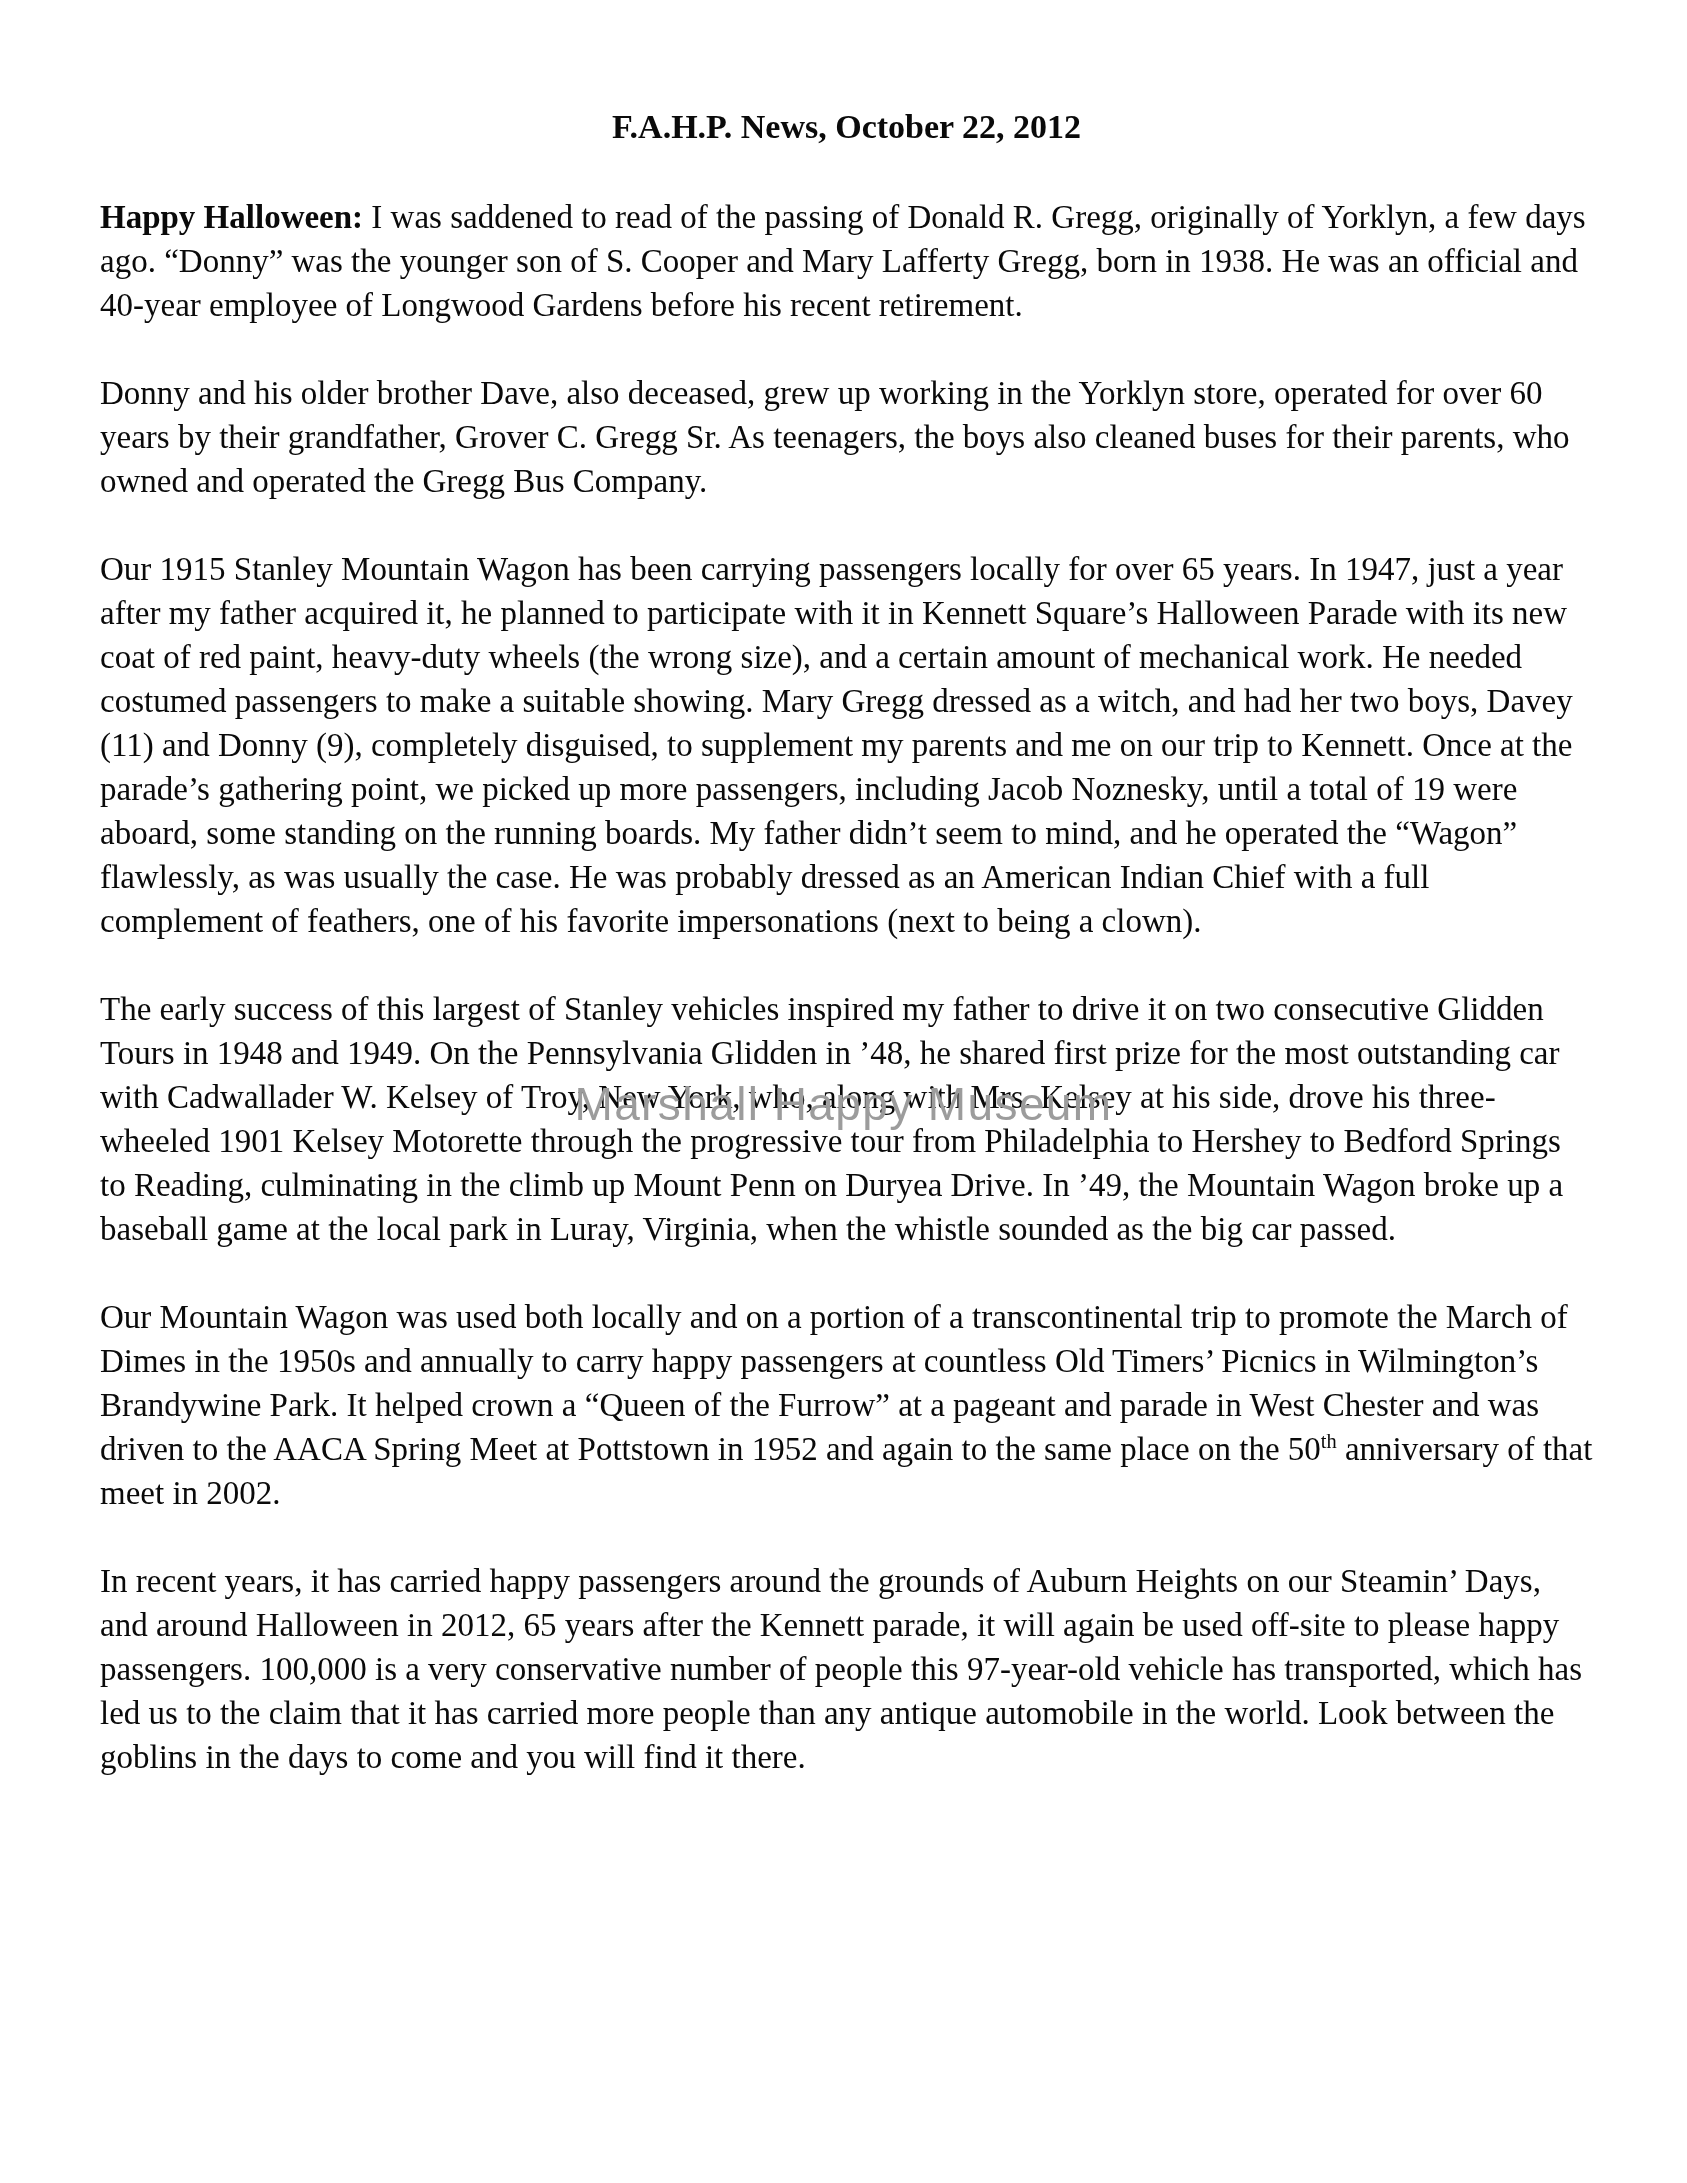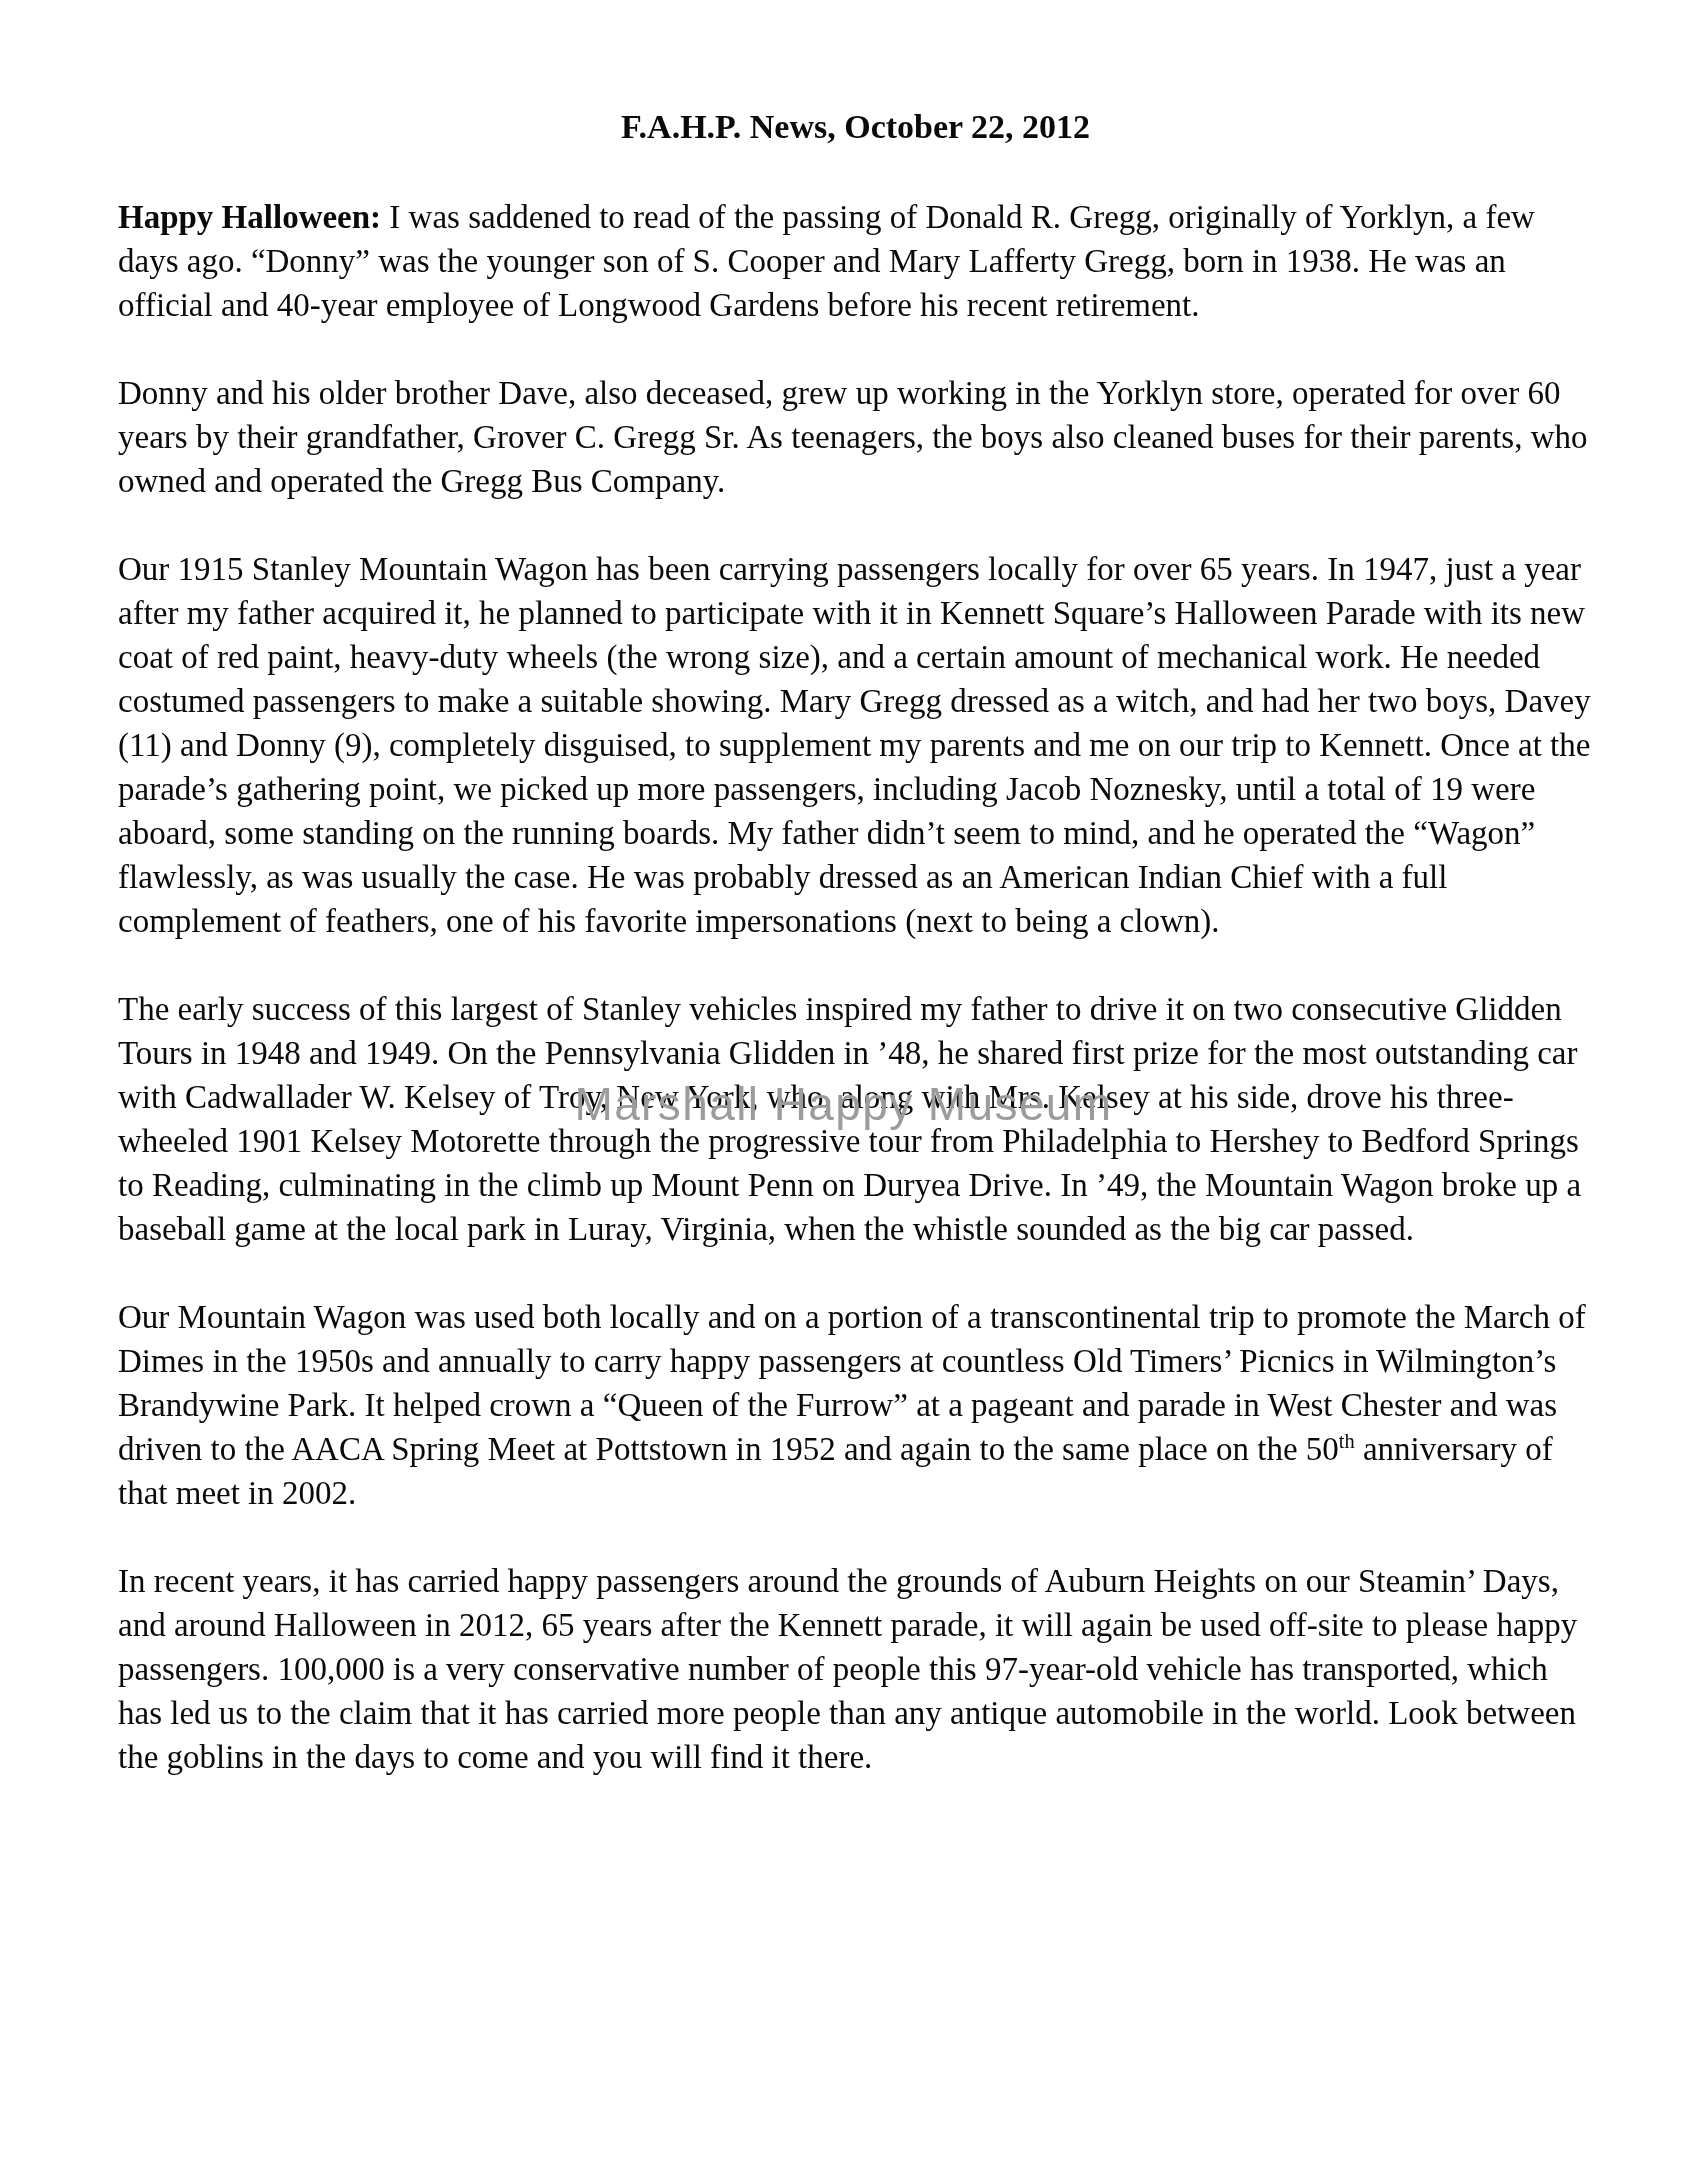--- a/index.html
+++ b/index.html
@@ -9,21 +9,20 @@
   }
   .page {
     position: relative;
     width: 1687px;
     height: 1960px;
     background: #ffffff;
     font-family: "Liberation Serif", "DejaVu Serif", serif;
     color: #0a0a0a;
     overflow: hidden;
     box-sizing: border-box;
-    padding-left: 18px;
   }
   .content {
     padding: 105px 94px 0 100px;
   }
   .doc-title {
     text-align: center;
     font-weight: bold;
     font-size: 34px;
     line-height: 44px;
     margin: 0 0 46px 0;

